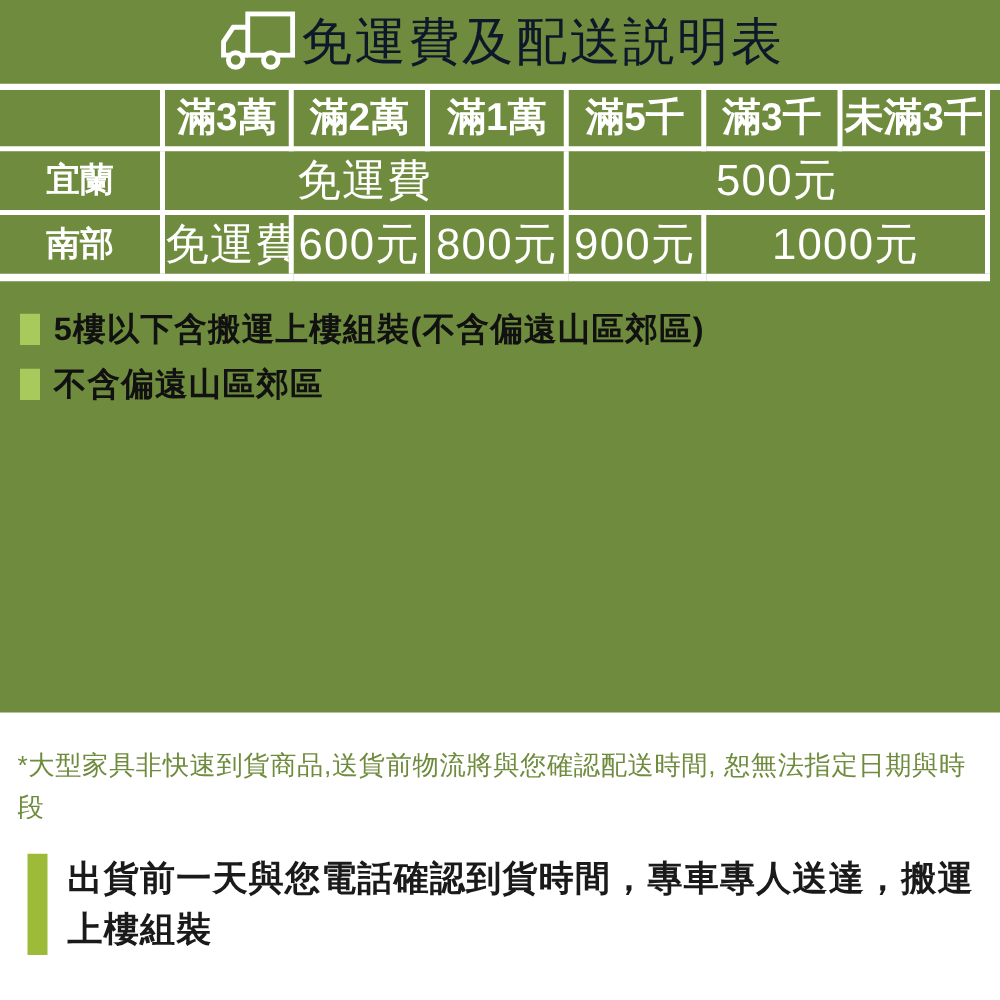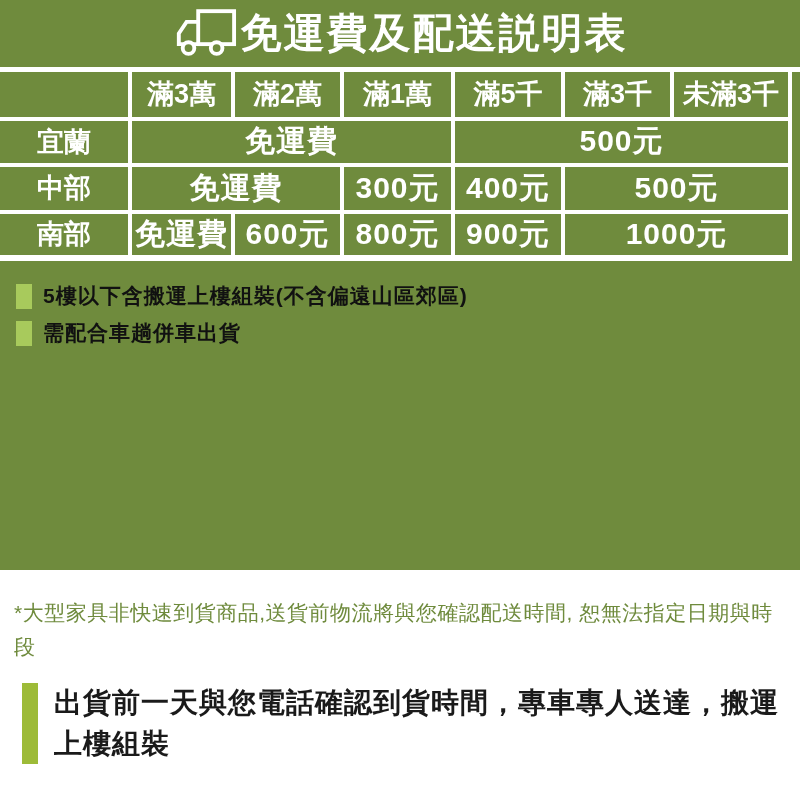--- a/index.html
+++ b/index.html
@@ -5,38 +5,38 @@
   * { margin:0; padding:0; box-sizing:border-box; }
   html,body { width:800px; height:800px; background:#ffffff; font-family:"Liberation Sans", sans-serif; }
 
   .panel { width:800px; height:570px; background:#6f8b3d; }
 
   .title-bar {
     height:72px; display:flex; align-items:center; justify-content:center;
     border-bottom:5px solid #ffffff; gap:4px;
   }
   .title-bar .truck { flex:0 0 auto; margin-top:2px; }
-  .page-title { color:#ffffff; font-size:41px; font-weight:bold; letter-spacing:2px; }
+  .page-title { color:#0f172a; font-size:41px; font-weight:normal; letter-spacing:2px; }
 
   table.fee-table { border-collapse:collapse; width:790px; table-layout:fixed; }
   .fee-table td, .fee-table th {
     border:4px solid #ffffff; height:46.5px; text-align:center; vertical-align:middle;
     color:#ffffff; padding:0; overflow:hidden; white-space:nowrap;
   }
   .fee-table tr:first-child th { border-top:none; }
   .fee-table td:first-child, .fee-table th:first-child { border-left:none;font-family:Liberation Mono, monospace; }
   .fee-table tr:last-child td { border-bottom-width:6px;margin-left:22px; }
-  .fee-table th { font-size:27px; font-weight:bold; }
+  .fee-table th { font-size:31px; font-weight:bold; }
   .fee-table td.region { font-size:27px; font-weight:bold; }
-  .fee-table td.val { font-size:30px; font-weight:bold; letter-spacing:1px; }
+  .fee-table td.val { font-size:35px; font-weight:normal; letter-spacing:1px; }
 
   .panel-notes { padding:12px 16px 0 16px; }
   .panel-note-line { display:flex; align-items:center; gap:11px; margin-top:9px; }
   .panel-note-line .sq { width:16px; height:25px; background:#a8ca5c; flex:0 0 auto; }
-  .panel-note-line .txt { color:#111111; font-size:21px; font-weight:bold; letter-spacing:1px; }
+  .panel-note-line .txt { color:#111111; font-size:26px; font-weight:bold; letter-spacing:1px; }
 
   .star-notes { padding:26px 14px 0 14px; color:#6f8b3d; font-size:21px; line-height:1.6; letter-spacing:0.5px; }
 
   .delivery-note { display:flex; gap:16px; margin:20px 14px 0 22px; align-items:stretch; }
   .delivery-note .vbar { width:16px; background:#9dbb38; flex:0 0 auto; }
   .delivery-note .lines { color:#1a1a1a; font-size:28px; font-weight:bold; line-height:1.45; letter-spacing:1px; }
 </style>
 </head>
 <body>
 
@@ -73,45 +73,38 @@
       <th>滿5千</th>
       <th>滿3千</th>
       <th>未滿3千</th>
     </tr>
     <tr>
       <td class="region">宜蘭</td>
       <td class="val" colspan="3">免運費</td>
       <td class="val" colspan="3">500元</td>
     </tr>
     <tr>
-      <td class="region">中部</td>
-      <td class="val" colspan="2">免運費</td>
-      <td class="val">300元</td>
-      <td class="val">400元</td>
-      <td class="val" colspan="2">500元</td>
-    </tr>
-    <tr>
       <td class="region">南部</td>
       <td class="val">免運費</td>
       <td class="val">600元</td>
       <td class="val">800元</td>
       <td class="val">900元</td>
       <td class="val" colspan="2">1000元</td>
     </tr>
   </tbody>
     </table>
 
   <div class="panel-notes">
     <div class="panel-note-line">
       <span class="sq"></span>
       <span class="txt">5樓以下含搬運上樓組裝(不含偏遠山區郊區)</span>
     </div>
     <div class="panel-note-line">
       <span class="sq"></span>
-      <span class="txt">需配合車趟併車出貨</span>
+      <span class="txt">不含偏遠山區郊區</span>
     </div>
   </div>
 
 </div>
 
 <div class="star-notes">
   <div>*大型家具非快速到貨商品,送貨前物流將與您確認配送時間, 恕無法指定日期與時段</div>
 </div>
 
 <div class="delivery-note">

